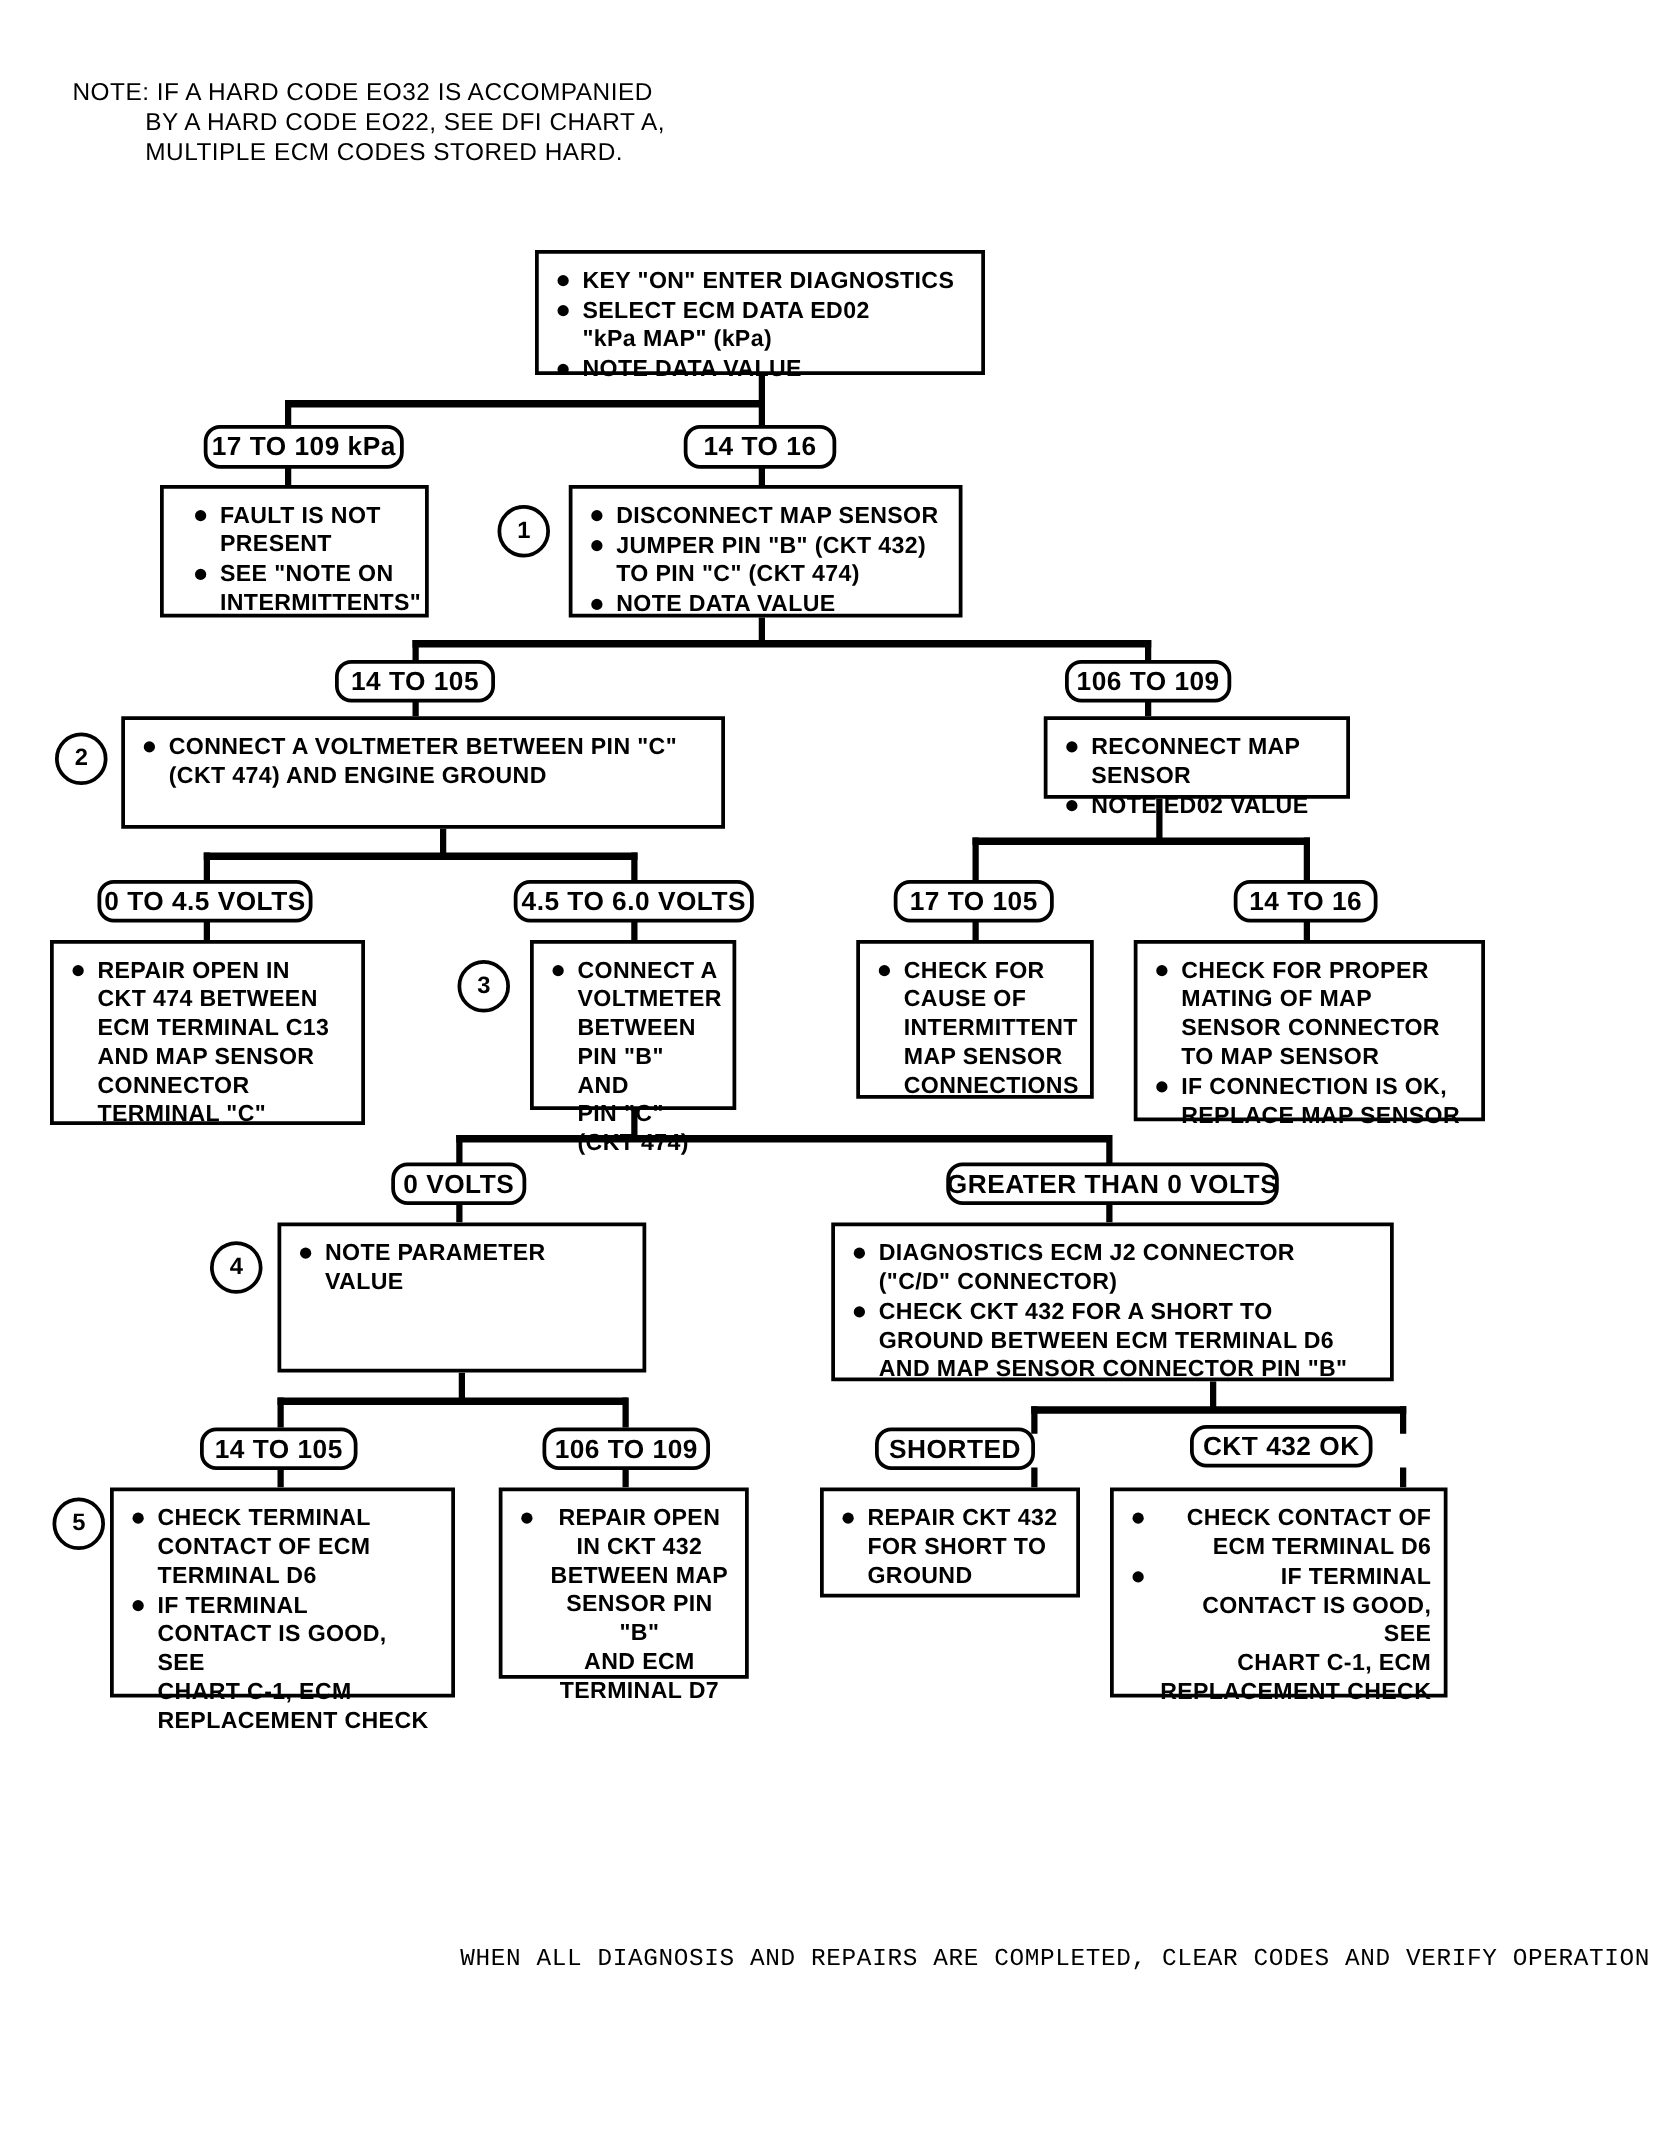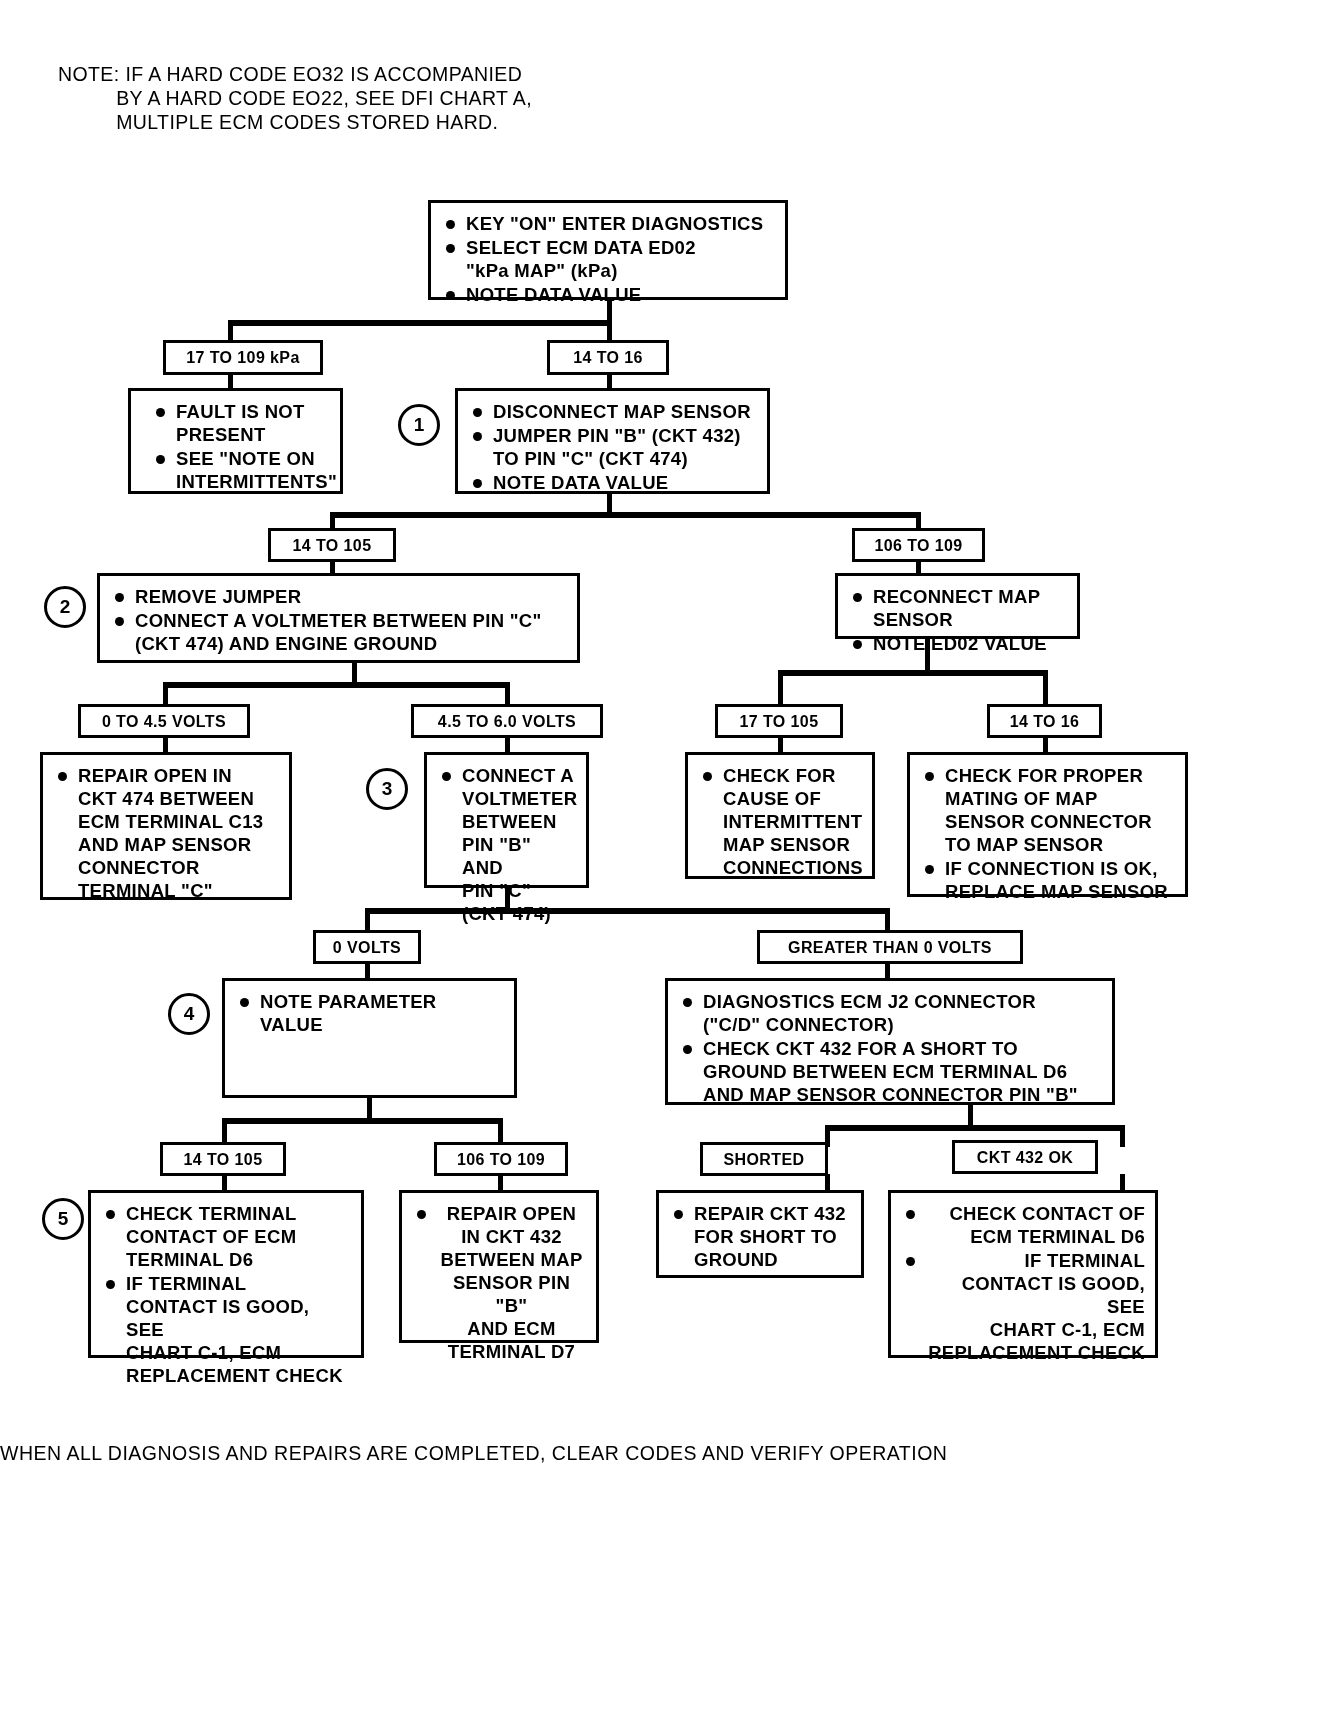--- a/index.html
+++ b/index.html
@@ -26,48 +26,50 @@
     line-height: 24px;
     letter-spacing: 0.4px;
     white-space: pre;
     font-weight: 500;
   }
 
   
   .footer {
     position: absolute;
     left: 0;
-    top: 1442px;
+    top: 1556px;
     width: 100%;
-    text-align: left;
+    text-align: right;
     font-size: 19.5px;
     letter-spacing: 0.5px;
     font-weight: 500;
+    font-family: Liberation Mono, monospace;
   }
 
   
   .box {
     position: absolute;
     box-sizing: border-box;
     border: 3px solid #000;
     background: #fff;
     font-size: 18.5px;
     line-height: 23px;
     letter-spacing: 0.3px;
     font-weight: 600;
   }
   
   .lbl {
     display: flex;
     align-items: center;
     justify-content: center;
     text-align: center;
     white-space: nowrap;
-    font-size: 16px;
+    font-size: 21px;
     letter-spacing: 0.4px;
+    border-radius: 13px;
   }
   
   .act {
     padding: 9px 10px 9px 12px;
   }
   .act ul {
     margin: 0;
     padding: 0;
     list-style: none;
   }
@@ -205,21 +207,20 @@
       <li>NOTE DATA VALUE</li>
     </ul>
   </div>
 
   <div class="box lbl" style="left:268px; top:528px; width:128px; height:34px;">14 TO 105</div>
   <div class="box lbl" style="left:852px; top:528px; width:133px; height:34px;">106 TO 109</div>
 
   <div class="step" style="left:44px; top:586px;">2</div>
   <div class="box act" style="left:97px; top:573px; width:483px; height:90px;">
     <ul>
-      <li>REMOVE JUMPER</li>
       <li>CONNECT A VOLTMETER BETWEEN PIN "C"
 (CKT 474) AND ENGINE GROUND</li>
     </ul>
   </div>
 
   <div class="box act" style="left:835px; top:573px; width:245px; height:66px;">
     <ul>
       <li>RECONNECT MAP SENSOR</li>
       <li>NOTE ED02 VALUE</li>
     </ul>

